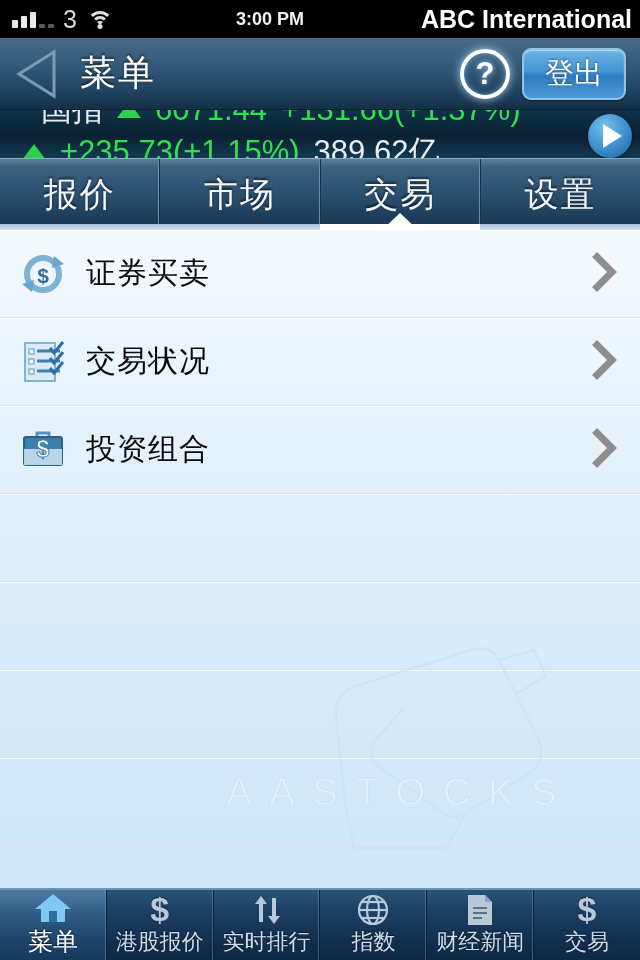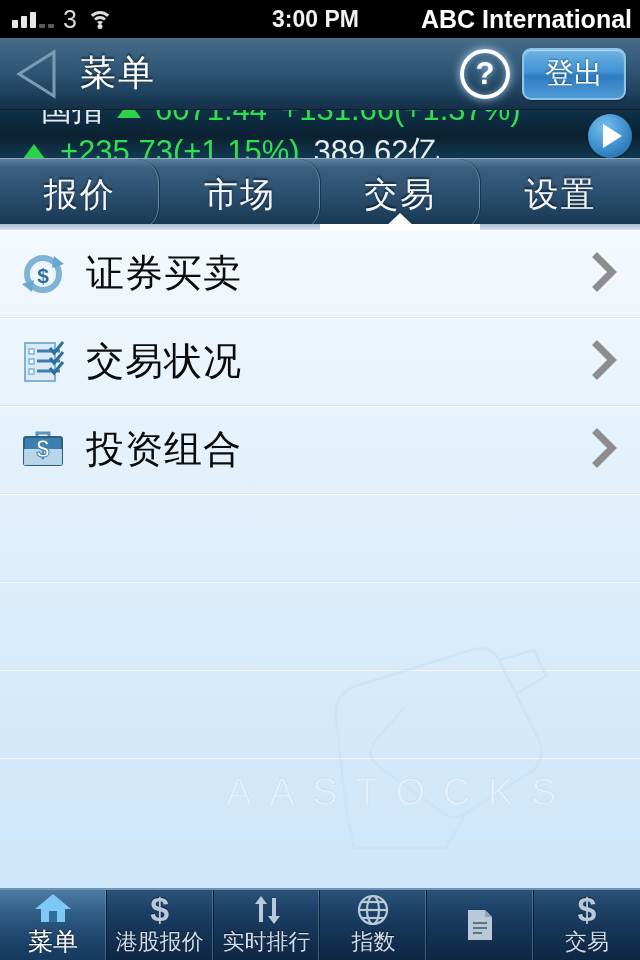--- a/index.html
+++ b/index.html
@@ -28,21 +28,21 @@
   .sb-carrier{ font-size:25px; color:#d8d8d8; line-height:1; }
   .wifi{ position:relative; width:28px; height:20px; }
   .wifi span{ position:absolute; left:50%; transform:translateX(-50%); border:3px solid #dedede;
               border-bottom-color:transparent; border-left-color:transparent; border-right-color:transparent;
               border-radius:50%; }
   .wifi span:nth-child(1){ width:26px; height:26px; top:2px; }
   .wifi span:nth-child(2){ width:17px; height:17px; top:7px; }
   .wifi span:nth-child(3){ width:8px;  height:8px;  top:12px; }
   .wifi b{ position:absolute; left:50%; bottom:0; transform:translateX(-50%);
            width:5px; height:5px; border-radius:50%; background:#dedede; }
-  .sb-time{ flex:0 0 auto; font-size:23px; font-weight:bold; color:#f2f2f2;margin-left:36px; }
+  .sb-time{ flex:0 0 auto; font-size:18px; font-weight:bold; color:#f2f2f2; }
   .sb-right{ flex:1; text-align:right; padding-right:8px; font-size:25px; font-weight:bold; color:#fff;
              white-space:nowrap; overflow:hidden; }
 
   
   .navbar{
     position:absolute; top:38px; left:0; width:640px; height:72px;
     background:linear-gradient(180deg,#4a6c85 0%,#3d6381 18%,#2d5473 50%,#1d3f5c 80%,#152f47 100%);
     border-bottom:1px solid #0d1f30;
     display:flex; align-items:center;
   }
@@ -119,21 +119,20 @@
     display:flex;
     border-top:1px solid #8ea8bd;
   }
   .tab{
     flex:1; position:relative;
     display:flex; align-items:center; justify-content:center;
     font-size:34px; color:#f2f6fa; letter-spacing:2px;
     text-shadow:0 -2px 2px rgba(0,0,0,.55);
     border-right:1px solid #15324a;
     box-shadow:inset -1px 0 0 #6c8ba6;
-    border-radius:23px;
   }
   .tab:last-child{ border-right:none; box-shadow:none; }
   .tab.active .tab-caret{
     position:absolute; left:50%; bottom:0; transform:translateX(-50%);
     width:0;height:0;
     border-left:18px solid transparent;border-right:18px solid transparent;
     border-bottom:17px solid #ffffff;
   }
   .tabstrip-underline{
     position:absolute; top:224px; left:0; width:640px; height:6px;
@@ -150,21 +149,21 @@
     overflow:hidden;
   }
   .row{
     position:relative; height:88px; width:640px;
     display:flex; align-items:center;
     border-bottom:1px solid #dfe3e6;
     box-shadow:inset 0 1px 0 rgba(255,255,255,.75);
   }
   .row .ico{ width:58px; margin-left:14px; display:flex; align-items:center; justify-content:center; }
   .row .lbl{
-    flex:1; margin-left:14px; font-size:38px; color:#0b0b0b; letter-spacing:1px;
+    flex:1; margin-left:14px; font-size:30px; color:#0b0b0b; letter-spacing:1px;
   }
   .row .chev{ margin-right:22px; }
   .row-empty{ height:88px; border-bottom:1px solid #dfe3e6;
               box-shadow:inset 0 1px 0 rgba(255,255,255,.7); }
 
   
   .watermark{
     position:absolute; right:4px; bottom:0px; width:420px; height:290px;
     opacity:.5; pointer-events:none;
   }
@@ -406,20 +405,21 @@
         <svg width="28" height="32" viewBox="0 0 28 32" aria-hidden="true">
           <polygon points="2,1 19,1 26,8 26,31 2,31" fill="#b9c9d8"></polygon>
           <polygon points="19,1 26,8 19,8" fill="#8fa4b6"></polygon>
           <g stroke="#5d7388" stroke-width="2">
             <line x1="7" y1="14" x2="21" y2="14"></line>
             <line x1="7" y1="19" x2="21" y2="19"></line>
             <line x1="7" y1="24" x2="16" y2="24"></line>
           </g>
         </svg>
       </div>
+      <div class="blbl">财经新闻</div>
     </div>
 
     <div class="btab">
       <div class="bico">
         <span class="dollar-glyph">$</span>
       </div>
       <div class="blbl">交易</div>
     </div>
 
   </div>

